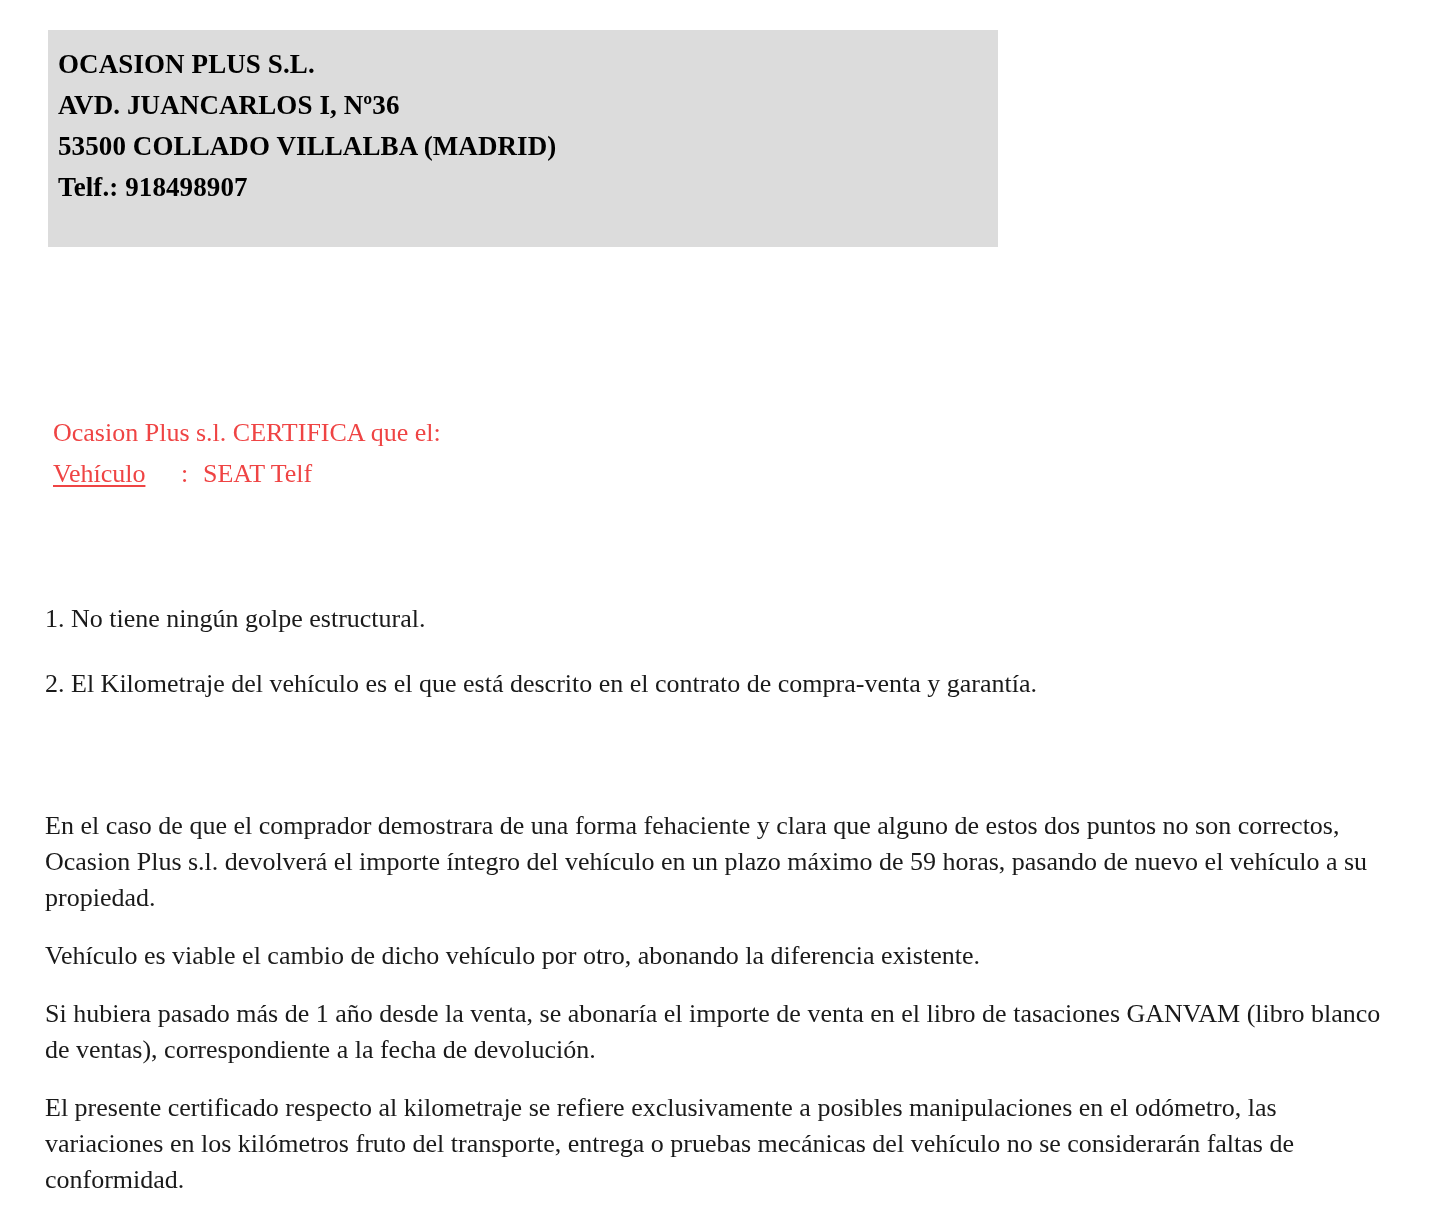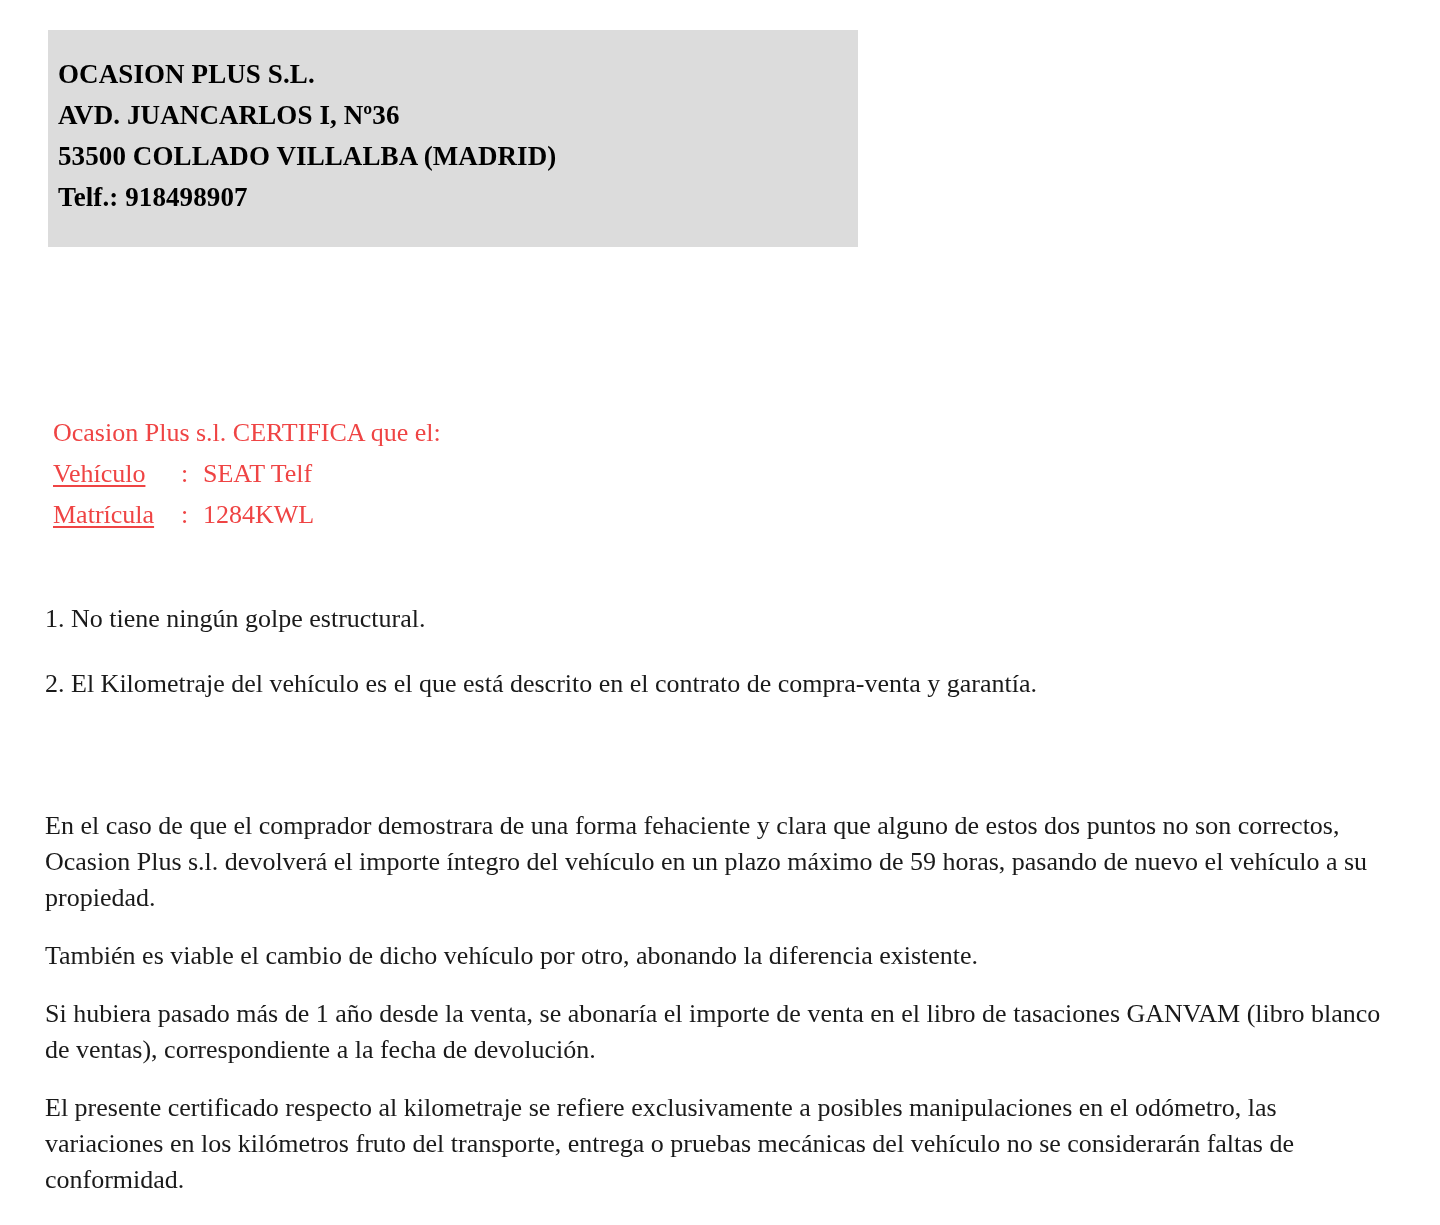--- a/index.html
+++ b/index.html
@@ -20,25 +20,25 @@
   .page {
     position: absolute;
     inset: 0;
   }
 
   
   .letterhead {
     position: absolute;
     left: 48px;
     top: 30px;
-    width: 810px;
+    width: 950px;
     height: 217px;
     background: #dcdcdc;
     box-sizing: border-box;
-    padding: 24px 0 0 10px;
+    padding: 14px 0 0 10px;
   }
   .letterhead-line {
     font-size: 27px;
     font-weight: bold;
     line-height: 41px;
     letter-spacing: 0.1px;
     white-space: nowrap;
     color: #000000;
   }
 
@@ -129,30 +129,27 @@
   </div>
 
 
   <div class="certify-block">
     <div class="certify-intro">Ocasion Plus s.l. CERTIFICA que el:</div>
 
     <div class="kv-row">
       <span class="kv-label">Vehículo</span><span class="kv-sep">:</span><span class="kv-value">SEAT Telf</span>
     </div>
 
-    <div class="kv-row">
-      <span class="kv-label">Matrícula</span><span class="kv-sep">:</span><span class="kv-value">1284KWL</span>
-    </div>
   </div>
 
   <div class="clauses">
     <div class="clause">1. No tiene ningún golpe estructural.</div>
     <div class="clause">2. El Kilometraje del vehículo es el que está descrito en el contrato de compra-venta y garantía.</div>
   </div>
 
   <div class="body-copy">
     <p>En el caso de que el comprador demostrara de una forma fehaciente y clara que alguno de estos dos puntos no son correctos, Ocasion Plus s.l. devolverá el importe íntegro del vehículo en un plazo máximo de 59 horas, pasando de nuevo el vehículo a su propiedad.</p>
-    <p>También es viable el cambio de dicho vehículo por otro, abonando la diferencia existente.</p>
+    <p>Vehículo es viable el cambio de dicho vehículo por otro, abonando la diferencia existente.</p>
     <p>Si hubiera pasado más de 1 año desde la venta, se abonaría el importe de venta en el libro de tasaciones GANVAM (libro blanco de ventas), correspondiente a la fecha de devolución.</p>
     <p>El presente certificado respecto al kilometraje se refiere exclusivamente a posibles manipulaciones en el odómetro, las variaciones en los kilómetros fruto del transporte, entrega o pruebas mecánicas del vehículo no se considerarán faltas de conformidad.</p>
   </div>
 
 </div>
 
 </body></html>

